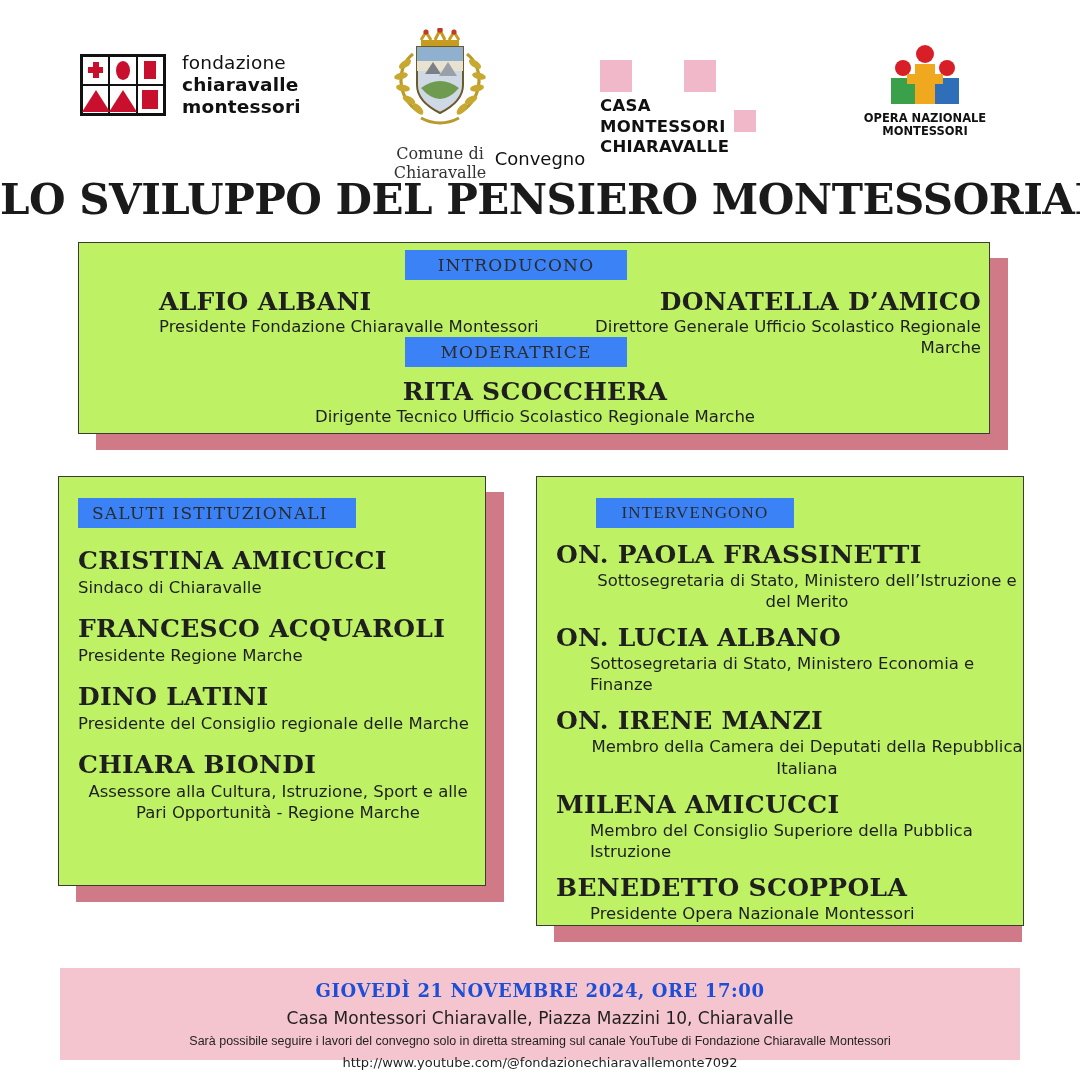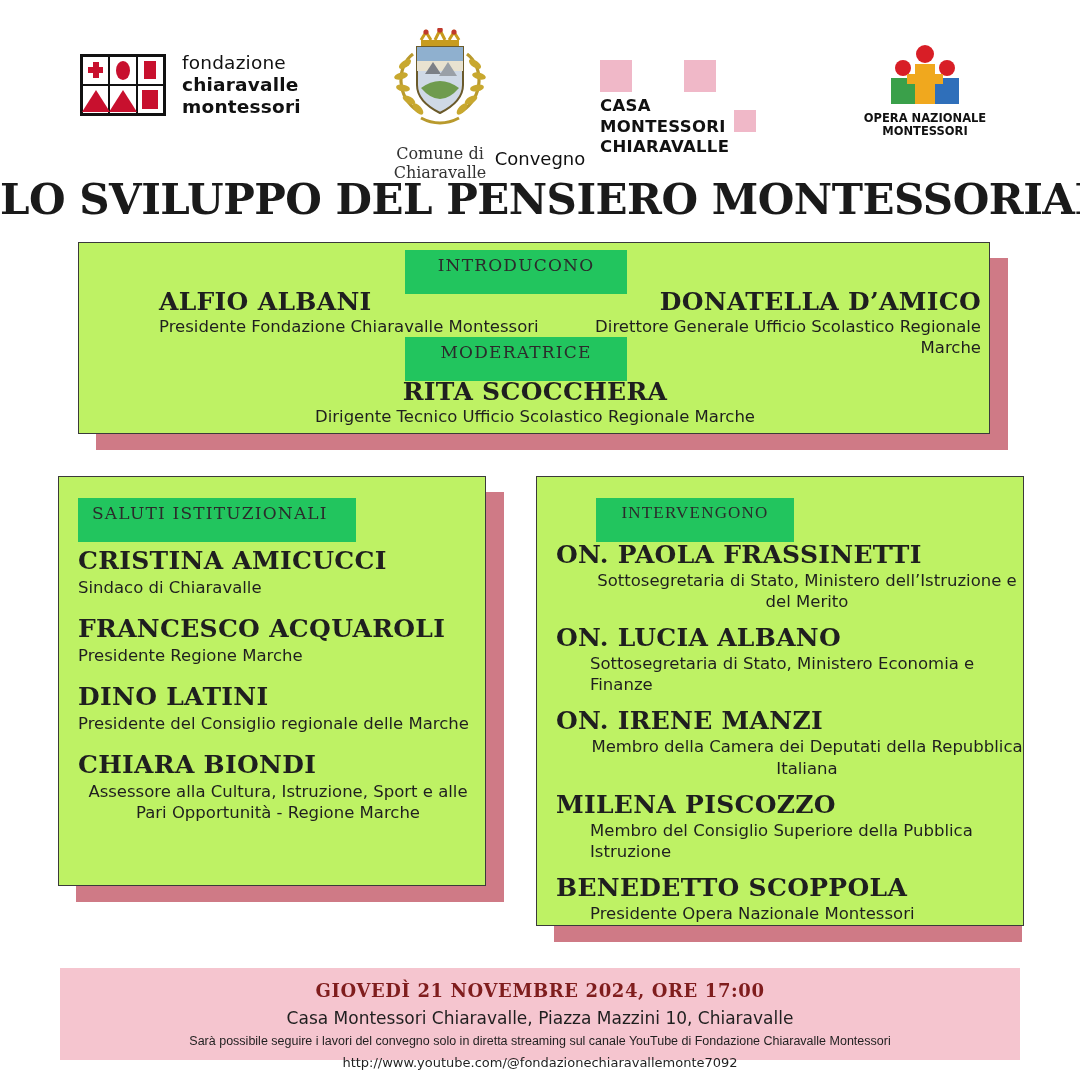--- a/index.html
+++ b/index.html
@@ -201,28 +201,28 @@
     background: #cf7a86;
   }
   .panel {
     position: absolute;
     background: #bef264;
     border: 1.5px solid #3a3a3a;
     box-sizing: border-box;
   }
   .tag {
     position: absolute;
-    background: #22c55e;
+    background: #3b82f6;
     font-family: "DejaVu Serif", serif;
     font-size: 17px;
     letter-spacing: 1.2px;
     color: #2b2b2b;
     text-align: center;
     line-height: 30px;
-    height: 44px;
+    height: 30px;
   }
   .person-name {
     font-family: "DejaVu Serif", serif;
     font-weight: 700;
     font-size: 25px;
     letter-spacing: 0.3px;
     color: #1f1f1f;
   }
   .person-role {
     font-family: "DejaVu Sans", sans-serif;
@@ -274,21 +274,21 @@
     background: #f5c5cf;
     text-align: center;
     box-sizing: border-box;
     padding-top: 12px;
   }
   .f-date {
     font-family: "DejaVu Serif", serif;
     font-weight: 700;
     font-size: 18px;
     letter-spacing: 0.6px;
-    color: #7f1d1d;
+    color: #1d4ed8;
   }
   .f-place {
     font-family: "DejaVu Sans", sans-serif;
     font-size: 17px;
     color: #1f1f1f;
     margin-top: 7px;
   }
   .f-note {
     font-family: Liberation Sans, sans-serif;
     font-size: 12.5px;
@@ -442,21 +442,21 @@
     </div>
     <div class="item">
       <span class="person-name">ON. LUCIA ALBANO</span>
       <span class="person-role">Sottosegretaria di Stato, Ministero Economia e Finanze</span>
     </div>
     <div class="item centered">
       <span class="person-name">ON. IRENE MANZI</span>
       <span class="person-role">Membro della Camera dei Deputati della Repubblica Italiana</span>
     </div>
     <div class="item">
-      <span class="person-name">MILENA PISCOZZO</span>
+      <span class="person-name">MILENA AMICUCCI</span>
       <span class="person-role">Membro del Consiglio Superiore della Pubblica Istruzione</span>
     </div>
     <div class="item">
       <span class="person-name">BENEDETTO SCOPPOLA</span>
       <span class="person-role">Presidente Opera Nazionale Montessori</span>
     </div>
   </div>
 
   <div id="footer">
     <div class="f-date">GIOVEDÌ 21 NOVEMBRE 2024, ORE 17:00</div>

